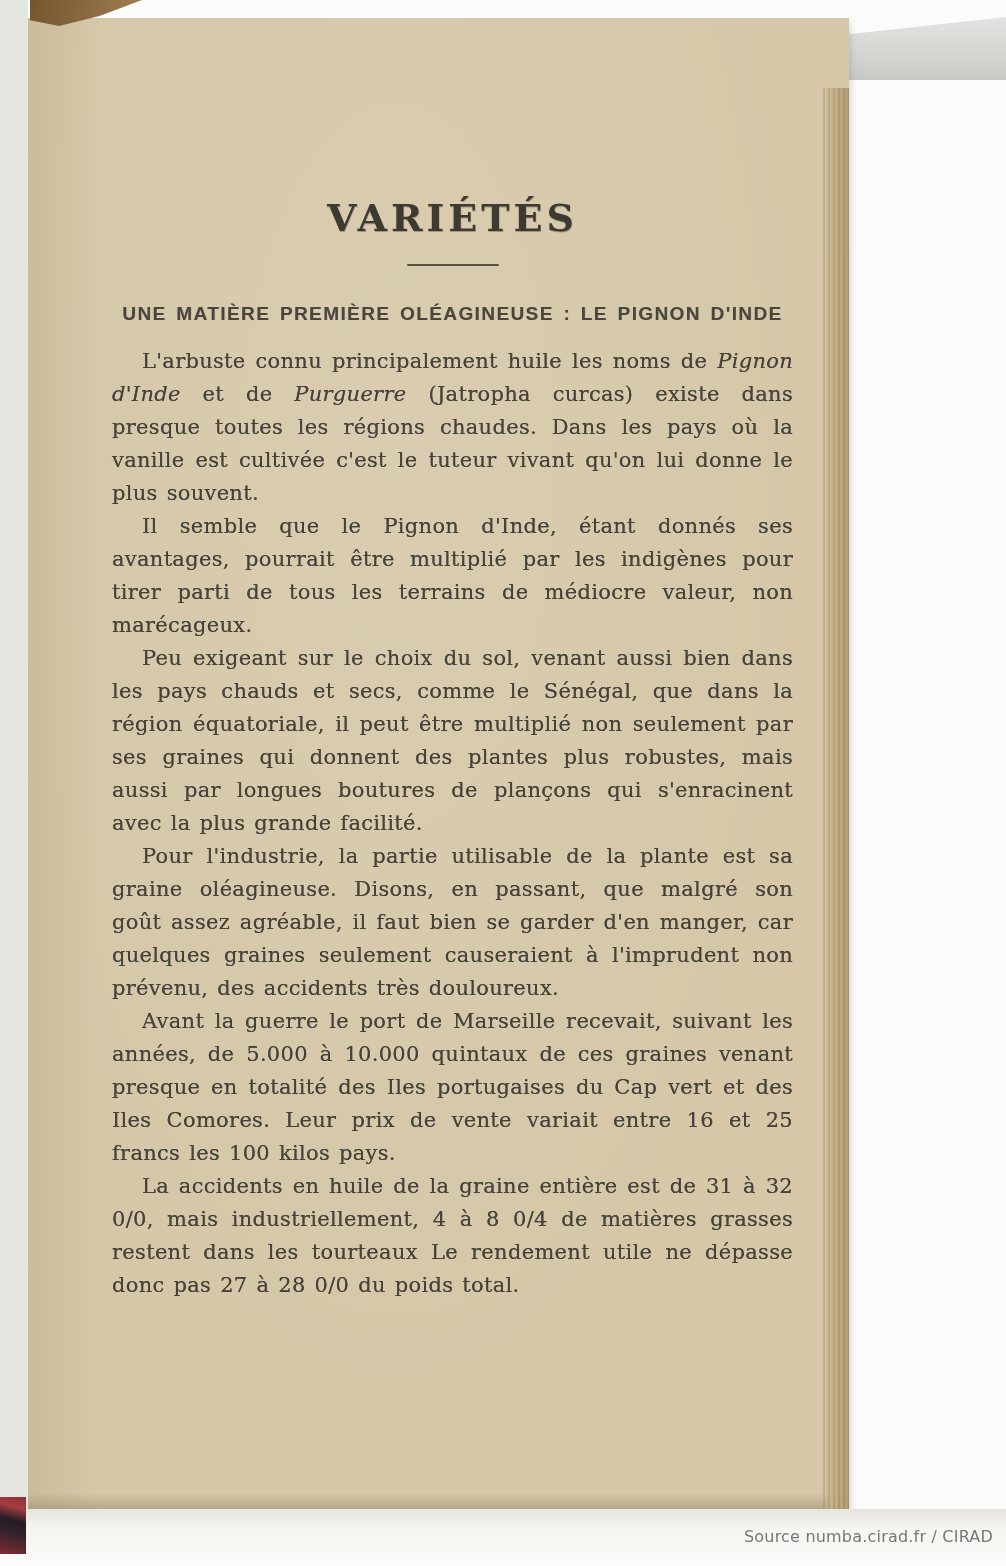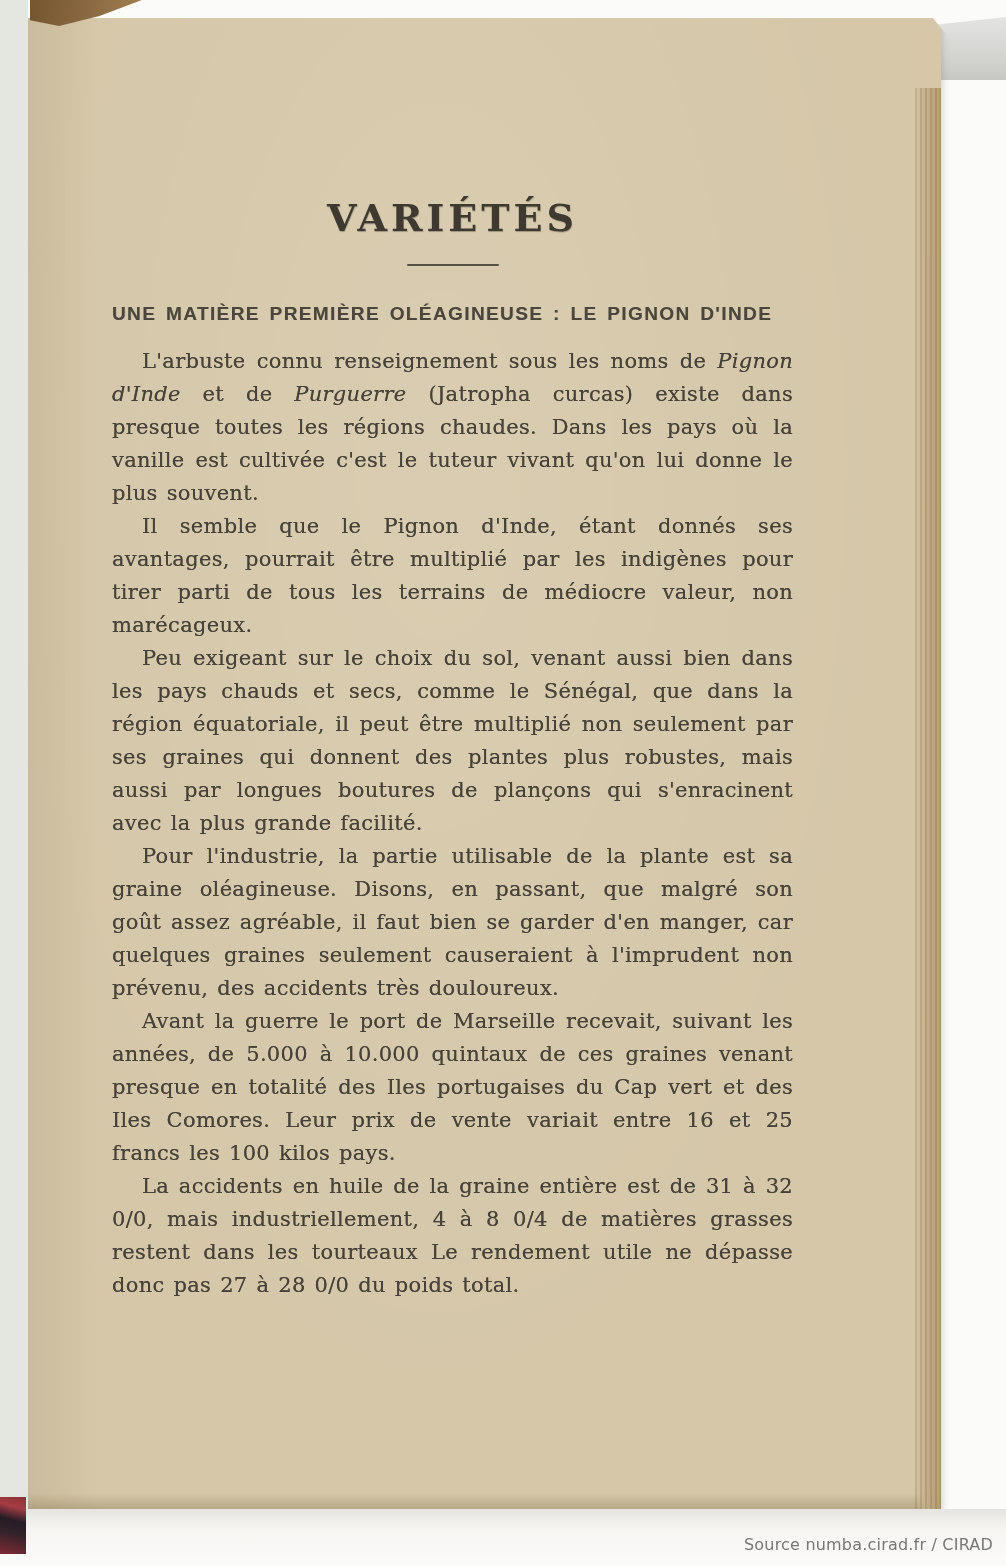--- a/index.html
+++ b/index.html
@@ -21,21 +21,21 @@
 
   .left-strip{position:absolute;left:0;top:0;width:28px;height:1566px;background:var(--left-strip);z-index:0;}
 
   .top-shadow{position:absolute;left:720px;top:10px;width:286px;height:70px;z-index:1;
     background:linear-gradient(180deg,#e6e7e4 0%,#d2d3cf 70%,#c7c8c4 100%);
     clip-path:polygon(0 55%,100% 10%,100% 100%,6% 100%);}
 
   .below-band{position:absolute;left:0;top:1509px;width:1006px;height:57px;z-index:1;
     background:linear-gradient(180deg,#e6e4df 0%,#f6f5f2 35%,#fbfbf9 100%);}
 
-  .page{position:absolute;left:28px;top:18px;width:913px;height:1491px;z-index:2;
+  .page{position:absolute;left:28px;top:18px;width:821px;height:1491px;z-index:2;
     background:
       linear-gradient(0deg, rgba(116,96,60,0.30) 0px, rgba(116,96,60,0) 16px),
       linear-gradient(90deg, rgba(120,100,60,0.12) 0px, rgba(120,100,60,0) 70px),
       radial-gradient(ellipse at 45% 30%, rgba(255,255,255,0.10), rgba(0,0,0,0) 65%),
       var(--paper);
     clip-path:polygon(0 0,905px 0,953px 60px,961px 92px,961px 1491px,0 1491px);
     box-shadow:0 5px 8px rgba(100,95,85,0.35);}
 
   .fore-edge{position:absolute;right:0;top:70px;bottom:0;width:26px;opacity:0.9;
     background:
@@ -50,52 +50,52 @@
     background:linear-gradient(15deg,#7e2b33 0%,var(--red-patch-dark) 38%,#241c26 58%,var(--red-patch) 80%,#8c3138 100%);}
 
   .content{position:absolute;left:84px;top:0;width:681px;color:var(--ink);}
 
   .page-title{margin:178px 0 0;text-align:center;
     font-family:"DejaVu Serif", serif;font-weight:700;font-size:38px;line-height:44px;
     letter-spacing:4px;color:#3e3a31;text-shadow:0.5px 0.5px 0.7px rgba(60,55,45,0.35);}
 
   .title-rule{width:92px;height:2px;background:#565147;margin:24px auto 0;border-radius:1px;}
 
-  .article-heading{margin:36px 0 0;
+  .article-heading{margin:36px 0 0;text-align:center;
     font-family:"Liberation Sans", sans-serif;font-weight:700;font-size:19px;line-height:23px;
     letter-spacing:1.4px;word-spacing:3px;color:#4a463d;
     text-shadow:0.4px 0.4px 0.5px rgba(60,55,45,0.3);}
 
   .article-body{margin-top:20px;}
   .article-body p{margin:0;text-indent:30px;text-align:justify;
     font-size:21px;line-height:33px;letter-spacing:0.3px;word-spacing:2px;
     color:var(--ink);text-shadow:0 0 0.6px rgba(70,65,55,0.75);}
   .article-body .it{font-style:italic;}
   .article-body .bd{font-weight:400;}
 
-  .source-credit{position:absolute;right:13px;bottom:12px;z-index:4;
+  .source-credit{position:absolute;right:13px;bottom:20px;z-index:4;
     font-family:"DejaVu Sans","Liberation Sans",sans-serif;font-size:16px;
     color:var(--footer-text);letter-spacing:0.2px;}
 </style>
 </head>
 <body>
 
 <div class="scan">
   <div class="left-strip"></div>
   <div class="top-shadow"></div>
   <div class="below-band"></div>
 
   <div class="page">
     <div class="fore-edge"></div>
     <div class="content">
       <h1 class="page-title">VARIÉTÉS</h1>
       <div class="title-rule"></div>
       <h2 class="article-heading">UNE MATIÈRE PREMIÈRE OLÉAGINEUSE : LE PIGNON D'INDE</h2>
       <div class="article-body">
-          <p><span>L'arbuste connu renseignement sous les noms de </span><span class="it">Pignon d'Inde</span><span> et de </span><span class="it">Purguerre</span><span> (Jatropha curcas) existe dans presque toutes les régions chaudes. Dans les pays où la vanille est cultivée c'est le tuteur vivant qu'on lui donne le plus souvent.</span></p>
+          <p><span>L'arbuste connu principalement huile les noms de </span><span class="it">Pignon d'Inde</span><span> et de </span><span class="it">Purguerre</span><span> (Jatropha curcas) existe dans presque toutes les régions chaudes. Dans les pays où la vanille est cultivée c'est le tuteur vivant qu'on lui donne le plus souvent.</span></p>
           <p><span>Il semble que le Pignon d'Inde, étant donnés ses avantages, pourrait être multiplié par les indigènes pour tirer parti de tous les terrains de médiocre valeur, non marécageux.</span></p>
           <p><span>Peu exigeant sur le choix du sol, venant aussi bien dans les pays chauds et secs, comme le Sénégal, que dans la région équatoriale, il peut être multiplié non seulement par ses graines qui donnent des plantes plus robustes, mais aussi par longues boutures de plançons qui s'enracinent avec la plus grande facilité.</span></p>
           <p><span>Pour l'industrie, la partie utilisable de la plante est sa graine oléagineuse. Disons, en passant, que malgré son goût assez agréable, il faut bien se garder d'en manger, car quelques graines seulement causeraient à l'imprudent non prévenu, des accidents très douloureux.</span></p>
           <p><span>Avant la guerre le port de Marseille recevait, suivant les années, de </span><span class="bd">5.000 à 10.000</span><span> quintaux de ces graines venant presque en totalité des Iles portugaises du Cap vert et des Iles Comores. Leur prix de vente variait entre </span><span class="bd">16 et 25</span><span> francs les </span><span class="bd">100</span><span> kilos pays.</span></p>
           <p><span>La accidents en huile de la graine entière est de </span><span class="bd">31 à 32 0/0</span><span>, mais industriellement, </span><span class="bd">4 à 8 0/4</span><span> de matières grasses restent dans les tourteaux Le rendement utile ne dépasse donc pas </span><span class="bd">27 à 28 0/0</span><span> du poids total.</span></p>
         </div>
     </div>
   </div>
 
   <div class="fragment"></div>

